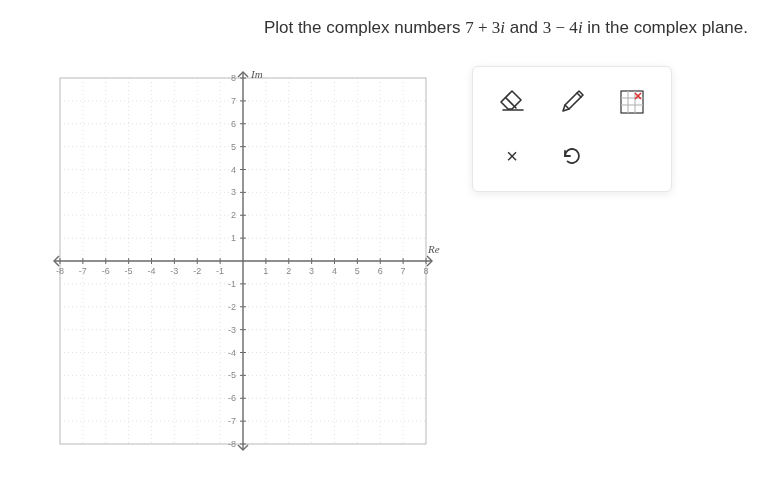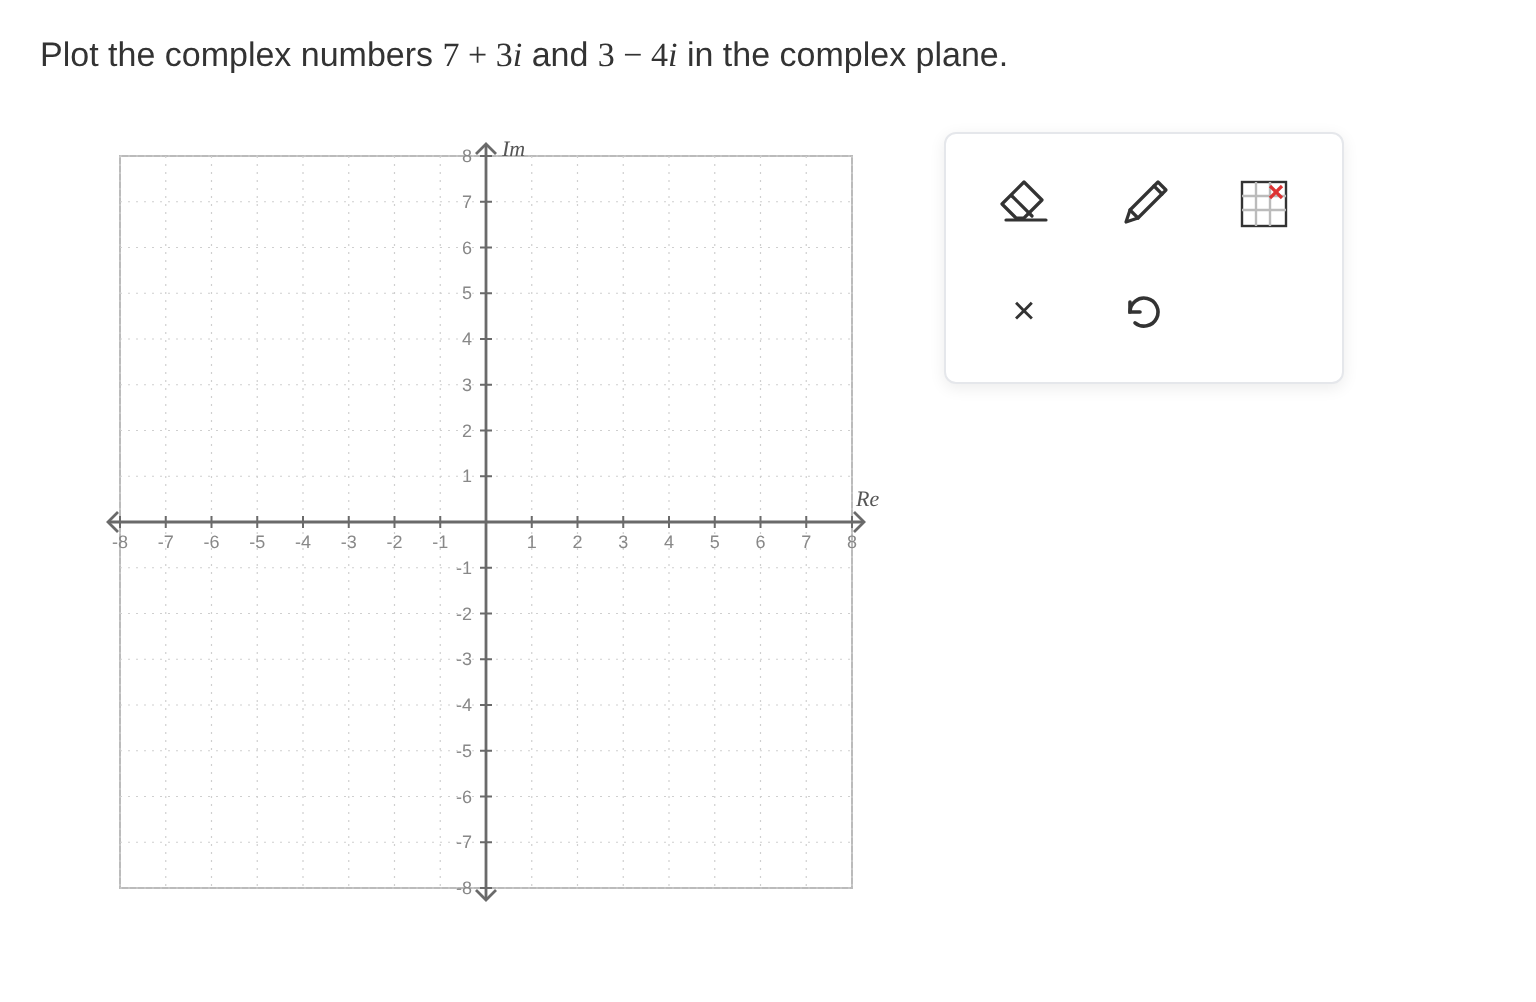--- a/index.html
+++ b/index.html
@@ -8,20 +8,21 @@
     background: #fff;
     width: 768px;
     height: 501px;
     padding: 18px 20px;
     color: #333;
   }
   .prompt {
     font-size: 17px;
     color: #333;
     margin-bottom: 28px;
+    text-align: right;
   }
   .prompt .math { font-family: "Times New Roman", serif; }
   .prompt .mi { font-style: italic; }
   .stage {
     display: flex;
     align-items: flex-start;
     gap: 34px;
     padding-left: 28px;
   }
   .plane-wrap {

